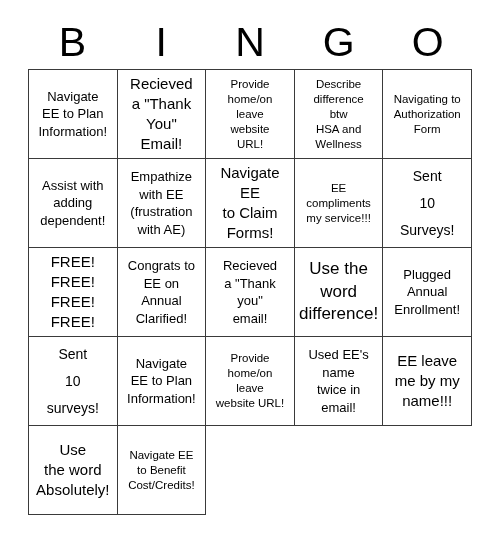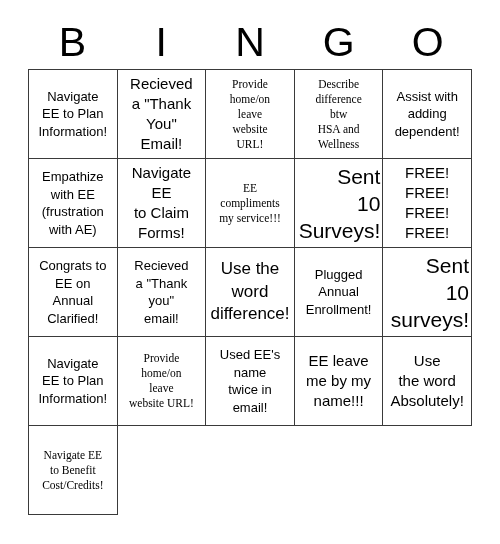--- a/index.html
+++ b/index.html
@@ -57,25 +57,25 @@
     background: #ffffff;
     color: #000000;
     overflow: hidden;
   }
   .cell span {
     display: block;
     width: 100%;
     white-space: pre-line;
   }
   
-  .t-xs span { font-size: 11.5px; line-height: 15px; font-family: Liberation Serif, serif; }
+  .t-xs span { font-size: 11.5px; line-height: 15px; }
   .t-sm span { font-size: 13px;   line-height: 17.5px; }
   .t-md span { font-size: 15px;   line-height: 20px; }
   .t-lg span { font-size: 17px;   line-height: 22.5px; }
-  .t-xl span { font-size: 21px;   line-height: 27px; text-align: right; }
+  .t-xl span { font-size: 14px;   line-height: 27px; }
 </style>
 </head>
 <body>
 
 <div id="card">
 
   <div id="header-row">
     <div class="header-letter">B</div>
     <div class="header-letter">I</div>
     <div class="header-letter">N</div>
@@ -104,20 +104,25 @@
 URL!</span>
       </div>
     <div class="cell t-xs">
         <span>Describe
 difference
 btw
 HSA and
 Wellness</span>
       </div>
 
+    <div class="cell t-xs">
+        <span>Navigating to
+Authorization
+Form</span>
+      </div>
     <div class="cell t-sm">
         <span>Assist with
 adding
 dependent!</span>
       </div>
     <div class="cell t-sm">
         <span>Empathize
 with EE
 (frustration
 with AE)</span>

